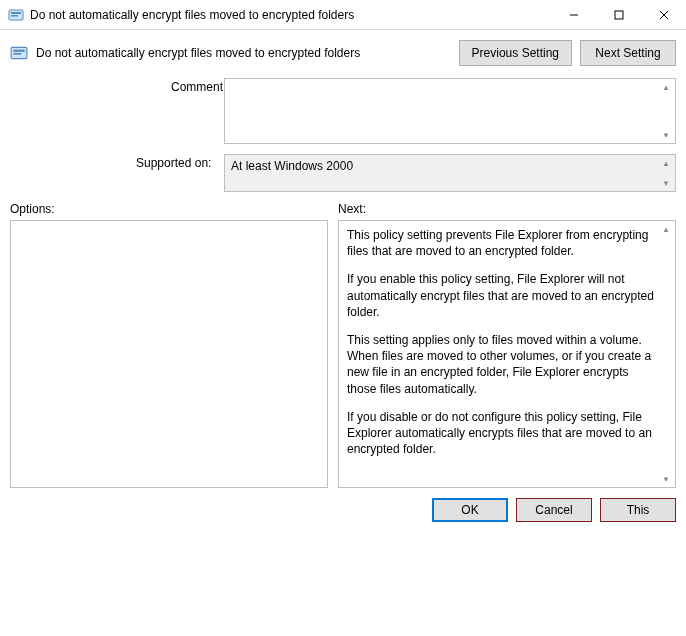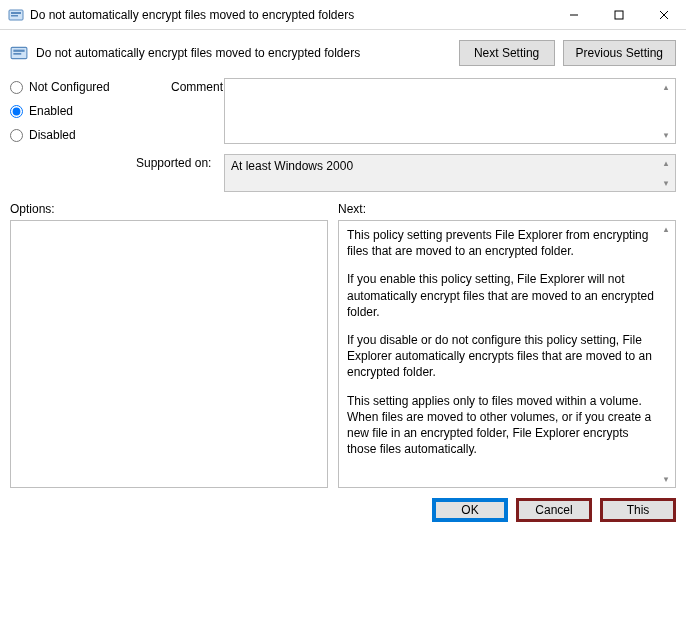--- a/index.html
+++ b/index.html
@@ -118,21 +118,21 @@
   .footer {
     display: flex;
     justify-content: flex-end;
     gap: 8px;
     padding: 0 10px 10px 10px;
   }
   .fbtn {
     height: 24px;
     width: 76px;
     background: #e1e1e1;
-    border: 3px solid #7f1d1d;
+    border: 1px solid #7f1d1d;
     font-family: inherit;
     font-size: 12px;
     cursor: pointer;
   }
   .fbtn.default { border-color: #0078d7; box-shadow: inset 0 0 0 1px #0078d7; }
 
   svg { display:block; }
 </style>
 </head>
 <body>
@@ -166,39 +166,25 @@
 
 <div class="header">
   <span class="hicon">
     <svg width="18" height="18" viewBox="0 0 16 16">
       <rect x="1" y="3" width="14" height="10" rx="1" fill="#cfe3f7" stroke="#5a8bbf"></rect>
       <rect x="3" y="5" width="10" height="2" fill="#5a8bbf"></rect>
       <rect x="3" y="8" width="7" height="1.5" fill="#5a8bbf"></rect>
     </svg>
   </span>
   <span class="htitle">Do not automatically encrypt files moved to encrypted folders</span>
+  <button class="navbtn">Previous Setting</button>
   <button class="navbtn">Next Setting</button>
-  <button class="navbtn">Previous Setting</button>
 </div>
 
 <div class="config">
-  <div class="radios">
-    <label class="radio">
-      <input type="radio" name="state" style="">
-      <span>Not Configured</span>
-    </label>
-    <label class="radio">
-      <input type="radio" name="state" checked="" style="">
-      <span>Enabled</span>
-    </label>
-    <label class="radio">
-      <input type="radio" name="state" style="">
-      <span>Disabled</span>
-    </label>
-  </div>
 
   <div class="lbl-comment">Comment:</div>
   <div class="box-comment">
     <div class="sunken">
       <span></span>
       <span class="spin up">▴</span>
       <span class="spin down">▾</span>
     </div>
   </div>
 
@@ -215,22 +201,22 @@
 <div class="labels-row">
   <div class="lopt">Options:</div>
   <div>Next:</div>
 </div>
 
 <div class="panes">
   <div class="pane options"></div>
   <div class="pane help">
     <p>This policy setting prevents File Explorer from encrypting files that are moved to an encrypted folder.</p>
     <p>If you enable this policy setting, File Explorer will not automatically encrypt files that are moved to an encrypted folder.</p>
+    <p>This setting applies only to files moved within a volume. When files are moved to other volumes, or if you create a new file in an encrypted folder, File Explorer encrypts those files automatically.</p>
     <p>If you disable or do not configure this policy setting, File Explorer automatically encrypts files that are moved to an encrypted folder.</p>
-    <p>This setting applies only to files moved within a volume. When files are moved to other volumes, or if you create a new file in an encrypted folder, File Explorer encrypts those files automatically.</p>
     <span class="spin up">▴</span>
     <span class="spin down">▾</span>
   </div>
 </div>
 
 <div class="footer">
   <button class="fbtn default">OK</button>
   <button class="fbtn">Cancel</button>
   <button class="fbtn">This</button>
 </div>

